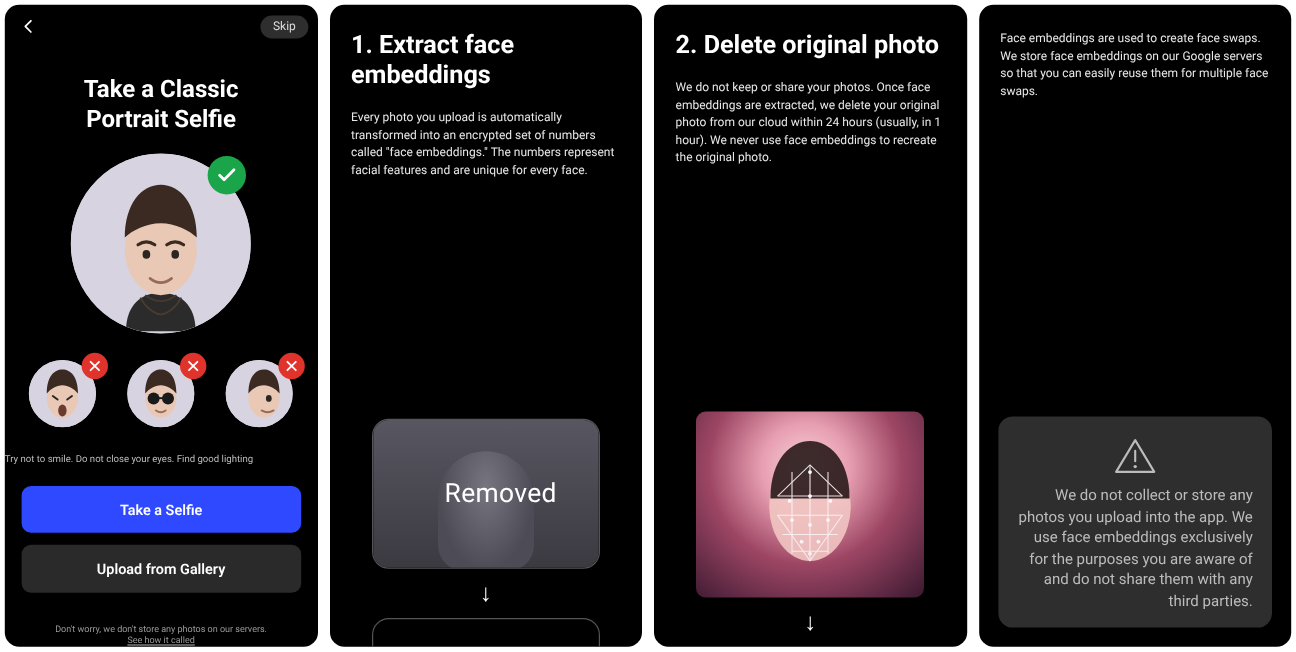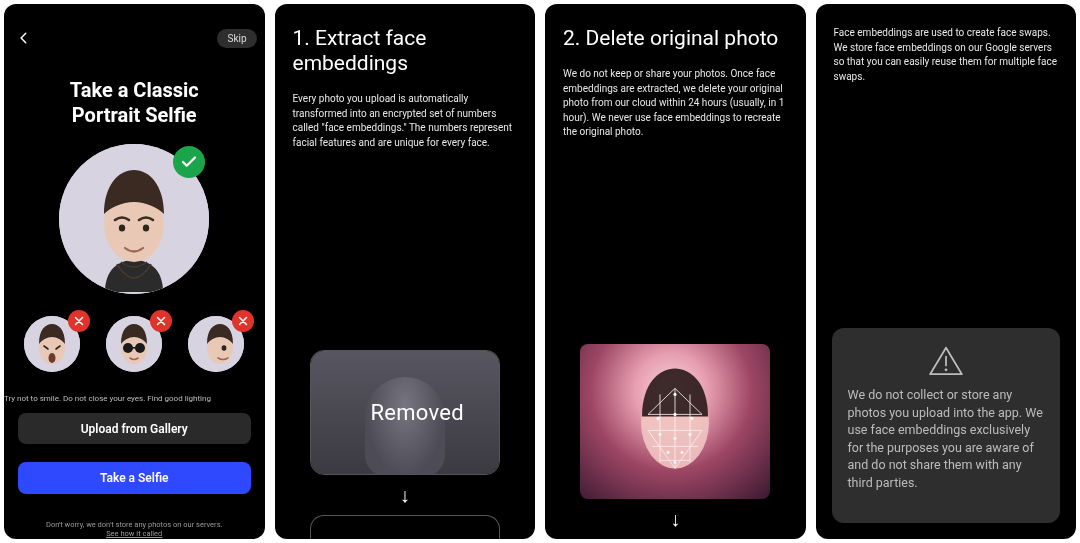--- a/index.html
+++ b/index.html
@@ -21,21 +21,21 @@
     position: relative;
     overflow: hidden;
     display: flex;
     flex-direction: column;
   }
   
   .p1-top {
     display: flex;
     justify-content: space-between;
     align-items: center;
-    padding: 22px 8px 0 8px;
+    padding: 6px 8px 0 8px;
   }
   .back-btn {
     width: 24px; height: 24px;
     display: flex; align-items: center; justify-content: center;
     color: #fff;
     font-size: 16px;
   }
   .skip-btn {
     background: #2e2e2e;
     color: #ddd;
@@ -118,21 +118,21 @@
     color: #9a9a9a;
     margin-top: 26px;
     line-height: 1.3;
   }
   .disclaimer .link { text-decoration: underline; display: block; }
 
   
   .info { padding: 22px 18px 0 18px; }
   .step-title {
     font-size: 21px;
-    font-weight: 400;
+    font-weight: 700;
     line-height: 1.2;
     margin-bottom: 16px;
   }
   .step-body {
     font-size: 10px;
     line-height: 1.45;
     color: #e8e8e8;
   }
   .illus-area {
     margin-top: auto;
@@ -190,25 +190,25 @@
     left: 50%; top: 50%;
     transform: translate(-50%,-48%);
     width: 90px; height: 120px;
     opacity: .9;
   }
 
   .notice-box {
     margin: 0 16px;
     background: #2e2e2e;
     border-radius: 12px;
-    padding: 18px 16px 32px 16px;
+    padding: 18px 16px 13px 16px;
     display: flex;
     flex-direction: column;
     align-items: center;
-    text-align: left;
+    text-align: right;
   }
   .warn-icon {
     width: 36px; height: 30px;
     margin-bottom: 10px;
   }
   .notice-text {
     font-size: 12.5px;
     line-height: 1.4;
     color: #bcbcbc;
   }
@@ -304,22 +304,22 @@
       <div class="x-badge">
         <svg viewBox="0 0 24 24" width="12" height="12">
             <path d="M5 5l14 14M19 5L5 19" stroke="#fff" stroke-width="3" stroke-linecap="round"></path>
           </svg>
       </div>
     </div>
   </div>
 
   <div class="hint1">Try not to smile. Do not close your eyes. Find good lighting</div>
 
+  <div class="btn btn-primary">Take a Selfie</div>
   <div class="btn btn-secondary">Upload from Gallery</div>
-  <div class="btn btn-primary">Take a Selfie</div>
 
   <div class="disclaimer">
     <span>Don't worry, we don't store any photos on our servers.</span>
     <span class="link">See how it called</span>
   </div>
 </div>
 
 <div class="panel">
   <div class="info">
     <div class="step-title">1. Extract face embeddings</div>

